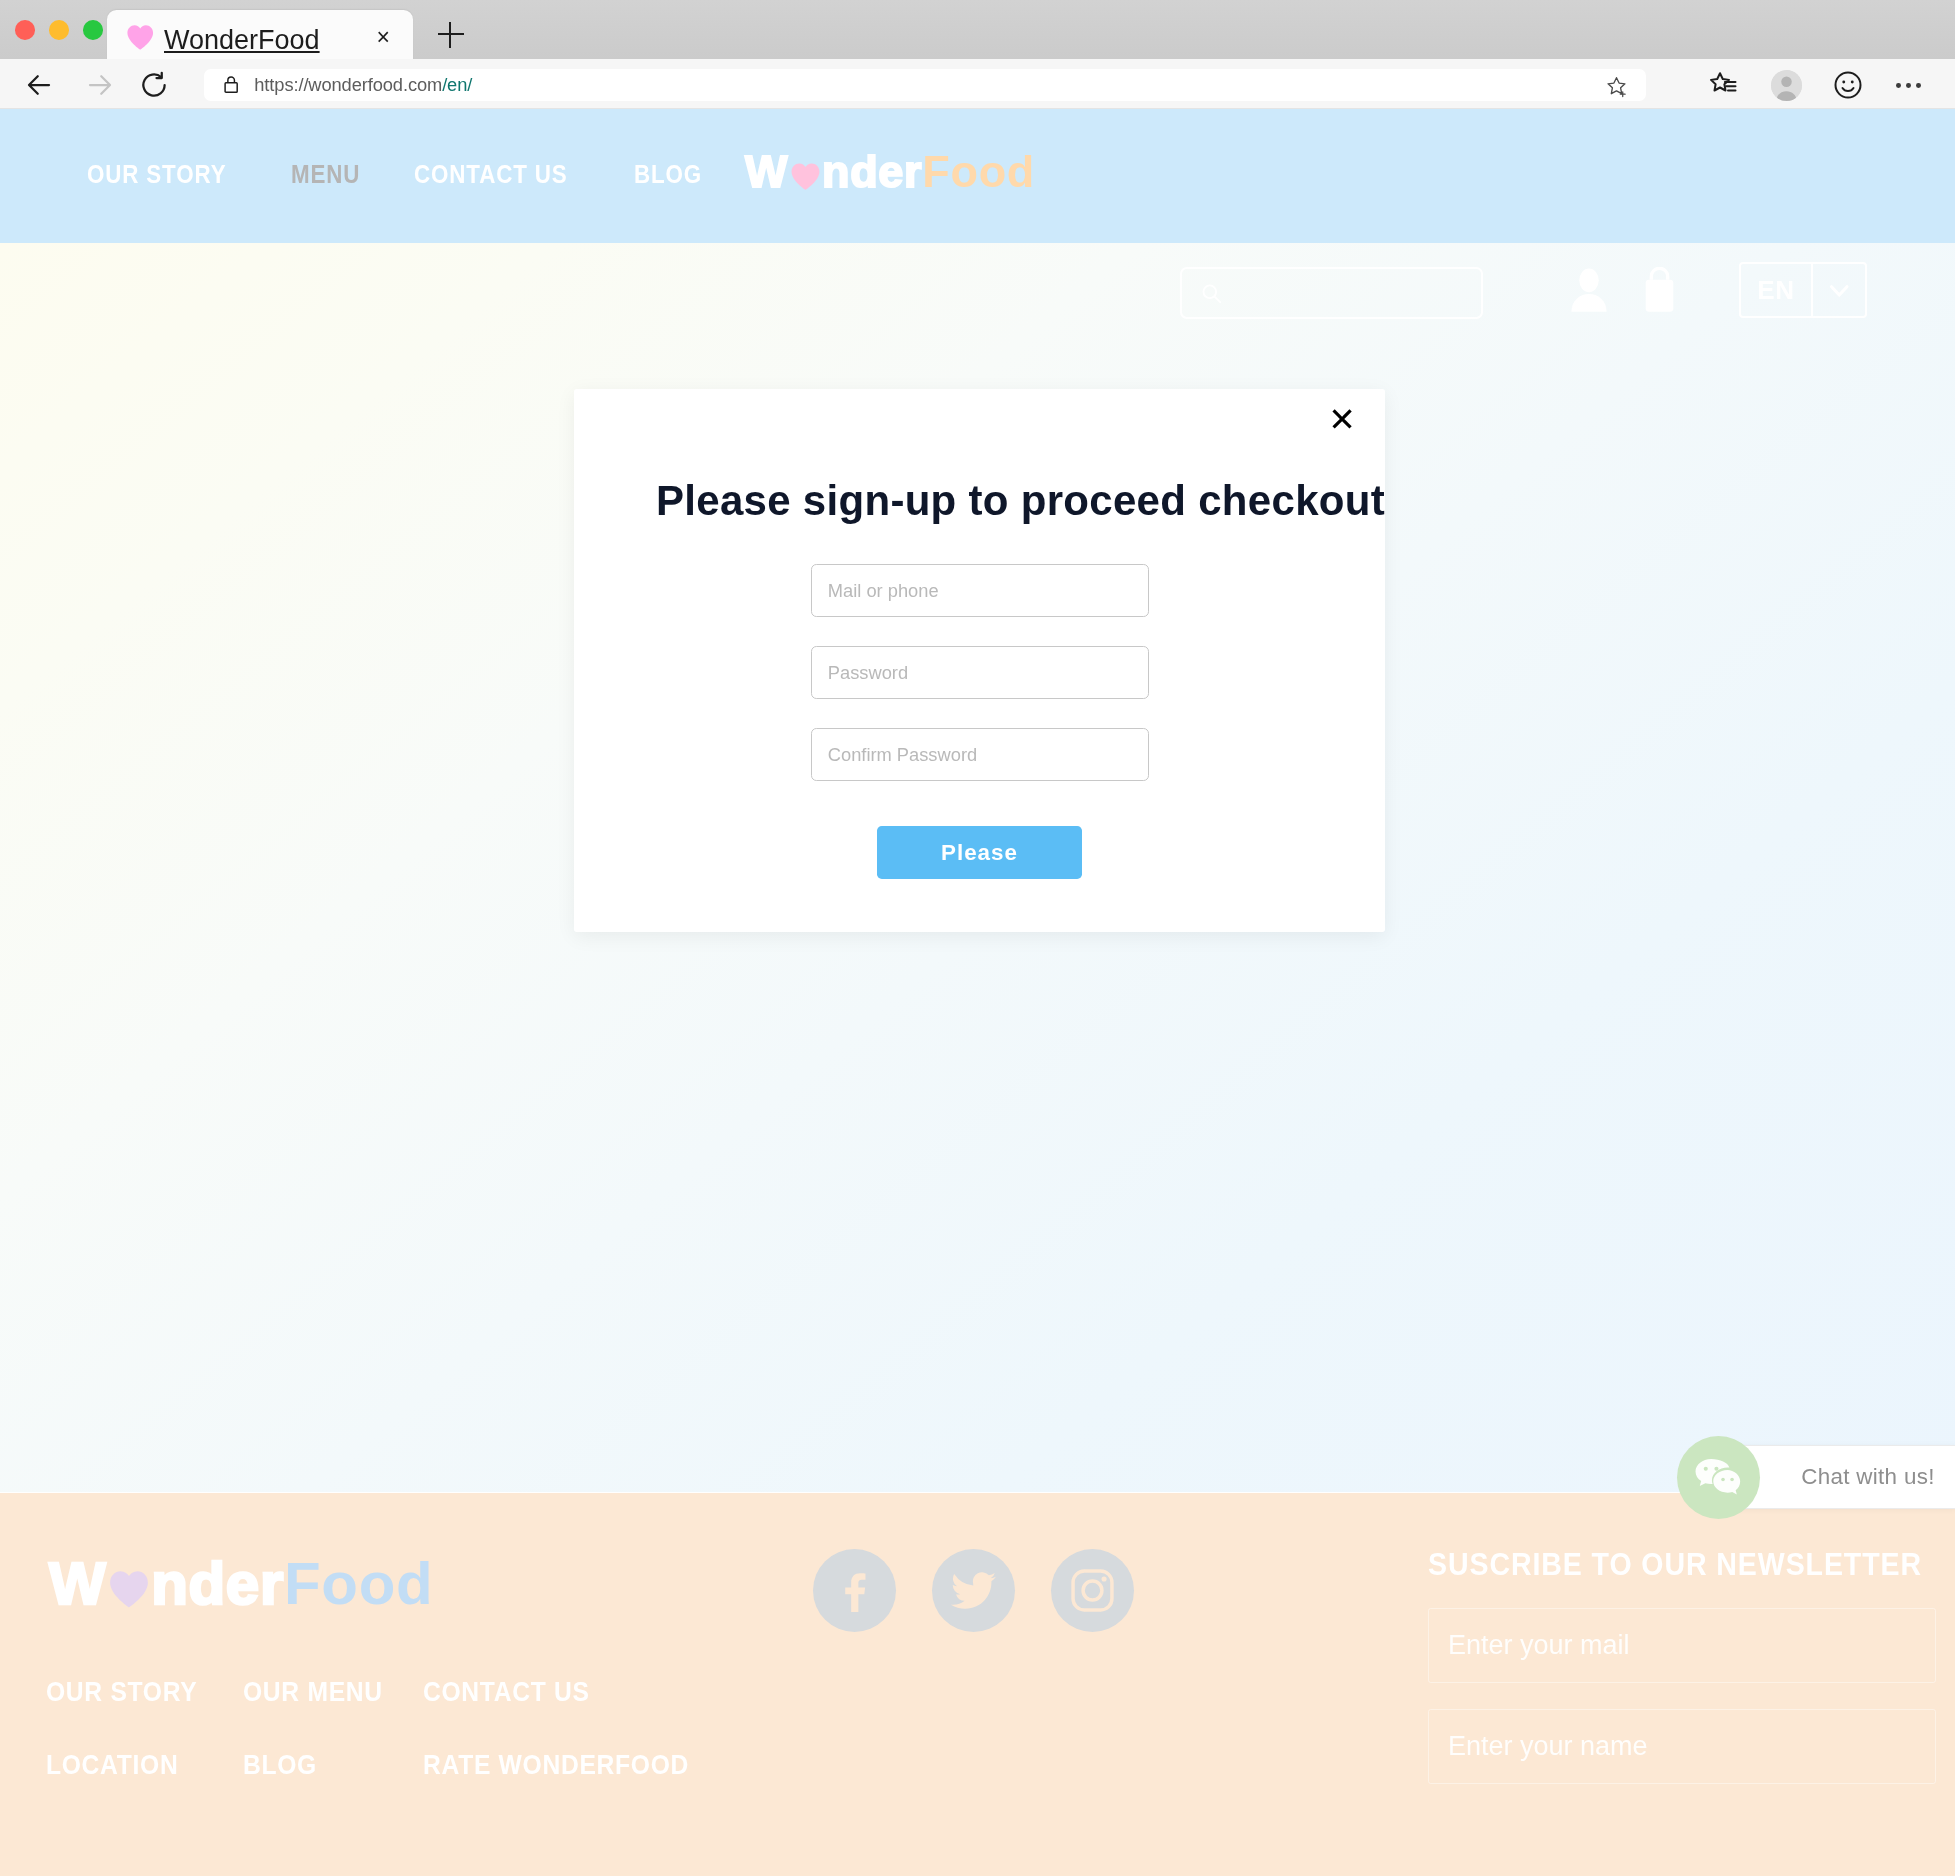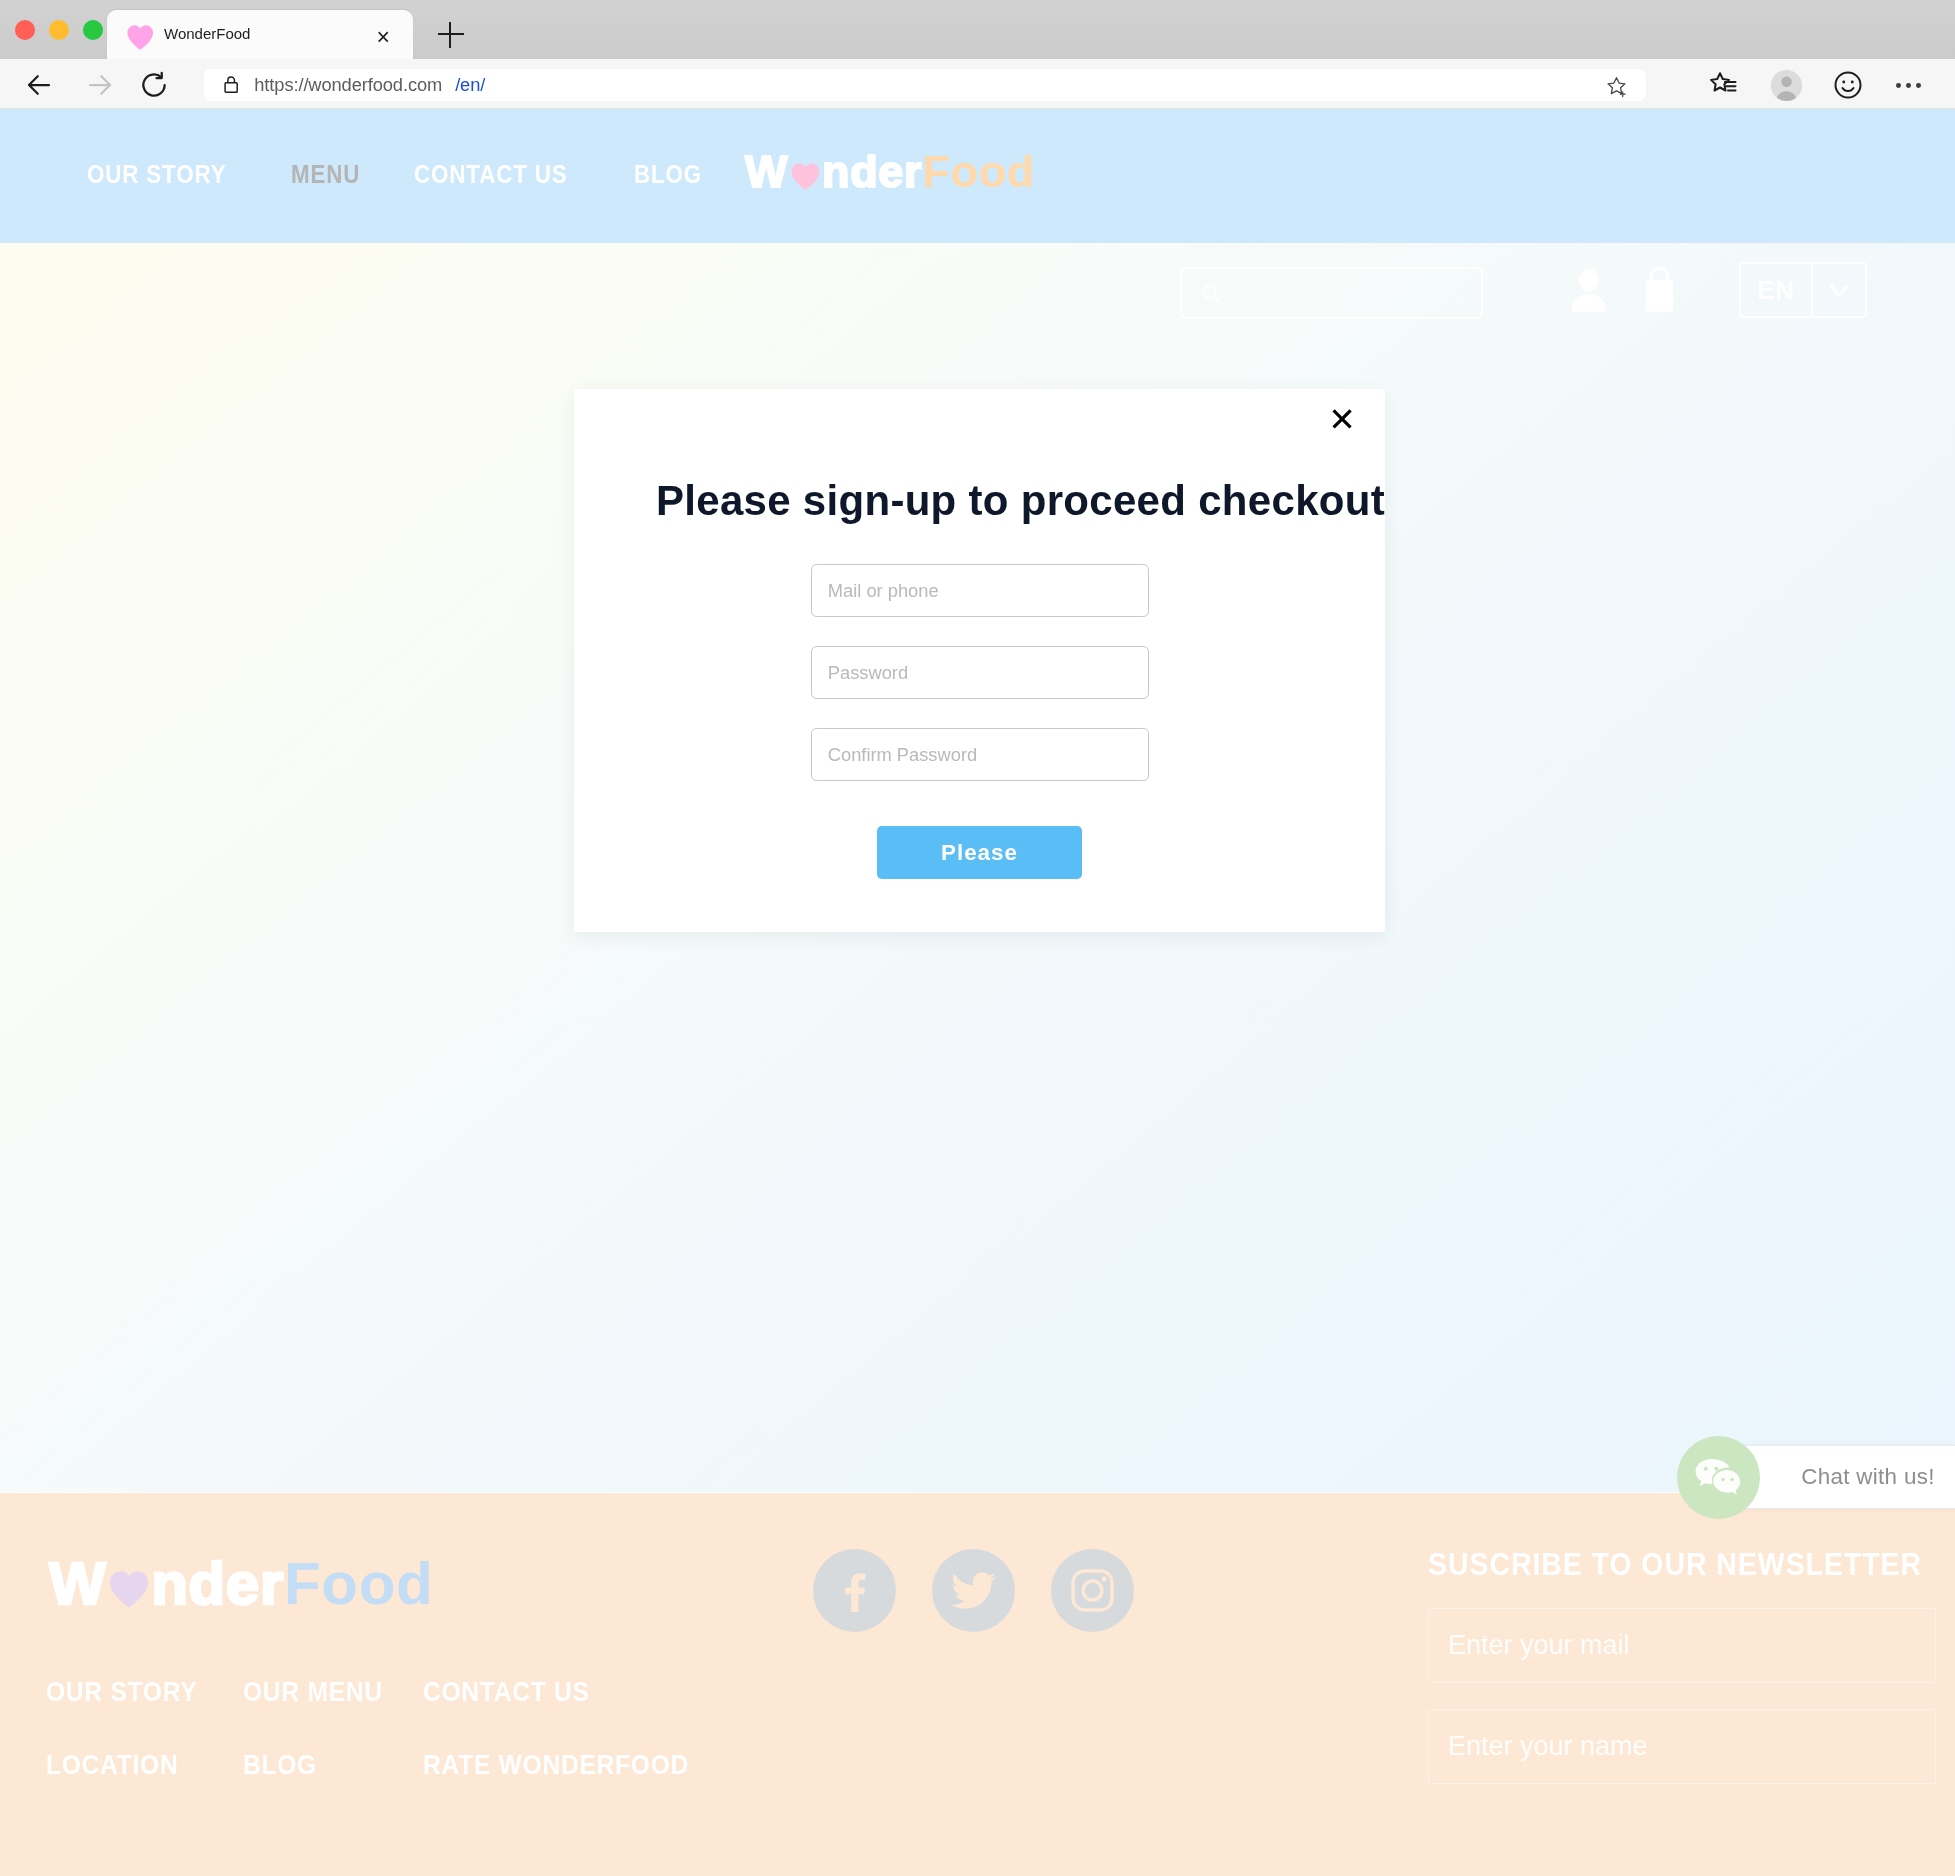--- a/index.html
+++ b/index.html
@@ -60,24 +60,25 @@
     position: absolute;
     left: 19px;
     top: 13.6px;
     width: 28.5px; height: 28.5px;
     display: block;
   }
   .tab-title {
     position: absolute;
     left: 57px;
     top: 15.6px;
-    font-size: 15px;
+    font-size: 27px;
     color: #1d1d1d;
     font-family: "Liberation Sans", sans-serif;
     white-space: nowrap;
+    text-decoration: underline;
   }
   .tab-close {
     position: absolute;
     right: 16.3px;
     top: 14.3px;
     width: 27px; height: 27px;
     font-size: 23px;
     line-height: 27px;
     text-align: center;
     color: #1d1d1d;
@@ -135,21 +136,21 @@
     width: 16.3px; height: 19px;
     flex: 0 0 auto;
   }
   .url-text {
     font-size: 18.3px;
     color: #5d5d5d;
     font-family: "Liberation Sans", sans-serif;
     letter-spacing: -0.1px;
     white-space: nowrap;
   }
-  .url-path { color: #1d4ed8; margin-left: 13px; }
+  .url-path { color: #0f766e; }
   .url-star {
     position: absolute;
     right: 17.7px;
     top: 6.1px;
     width: 23px; height: 23px;
     cursor: pointer;
   }
 
   .tb-icon {
     position: absolute;

